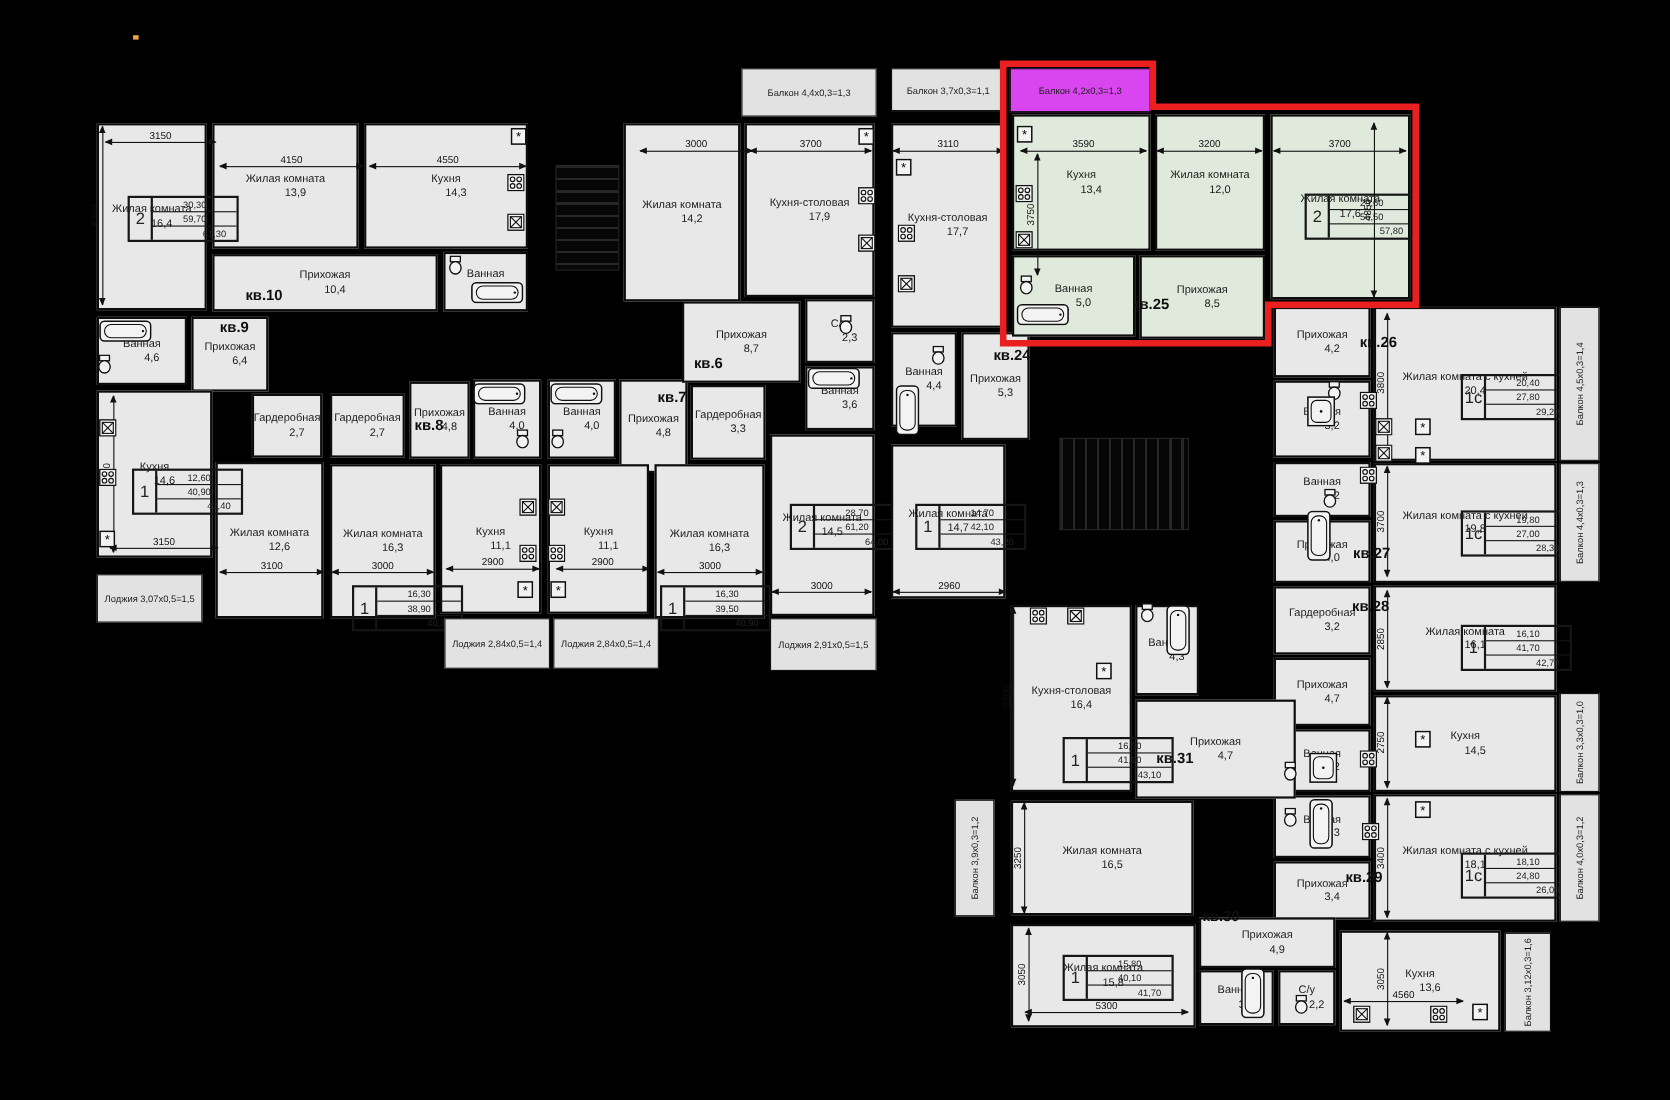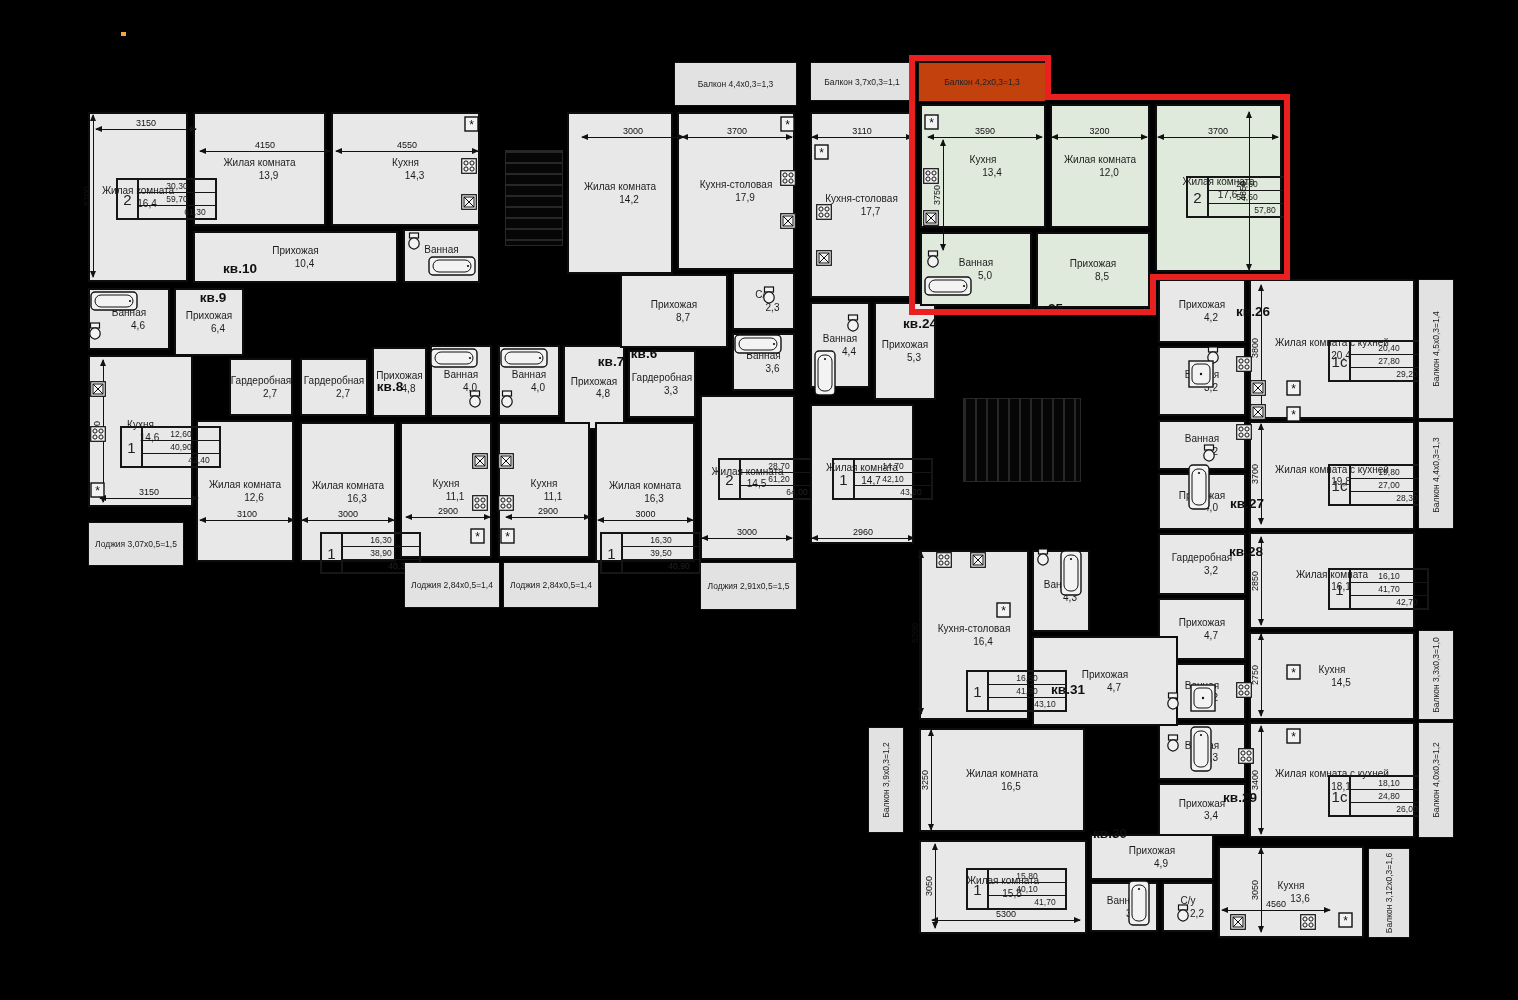--- a/index.html
+++ b/index.html
@@ -15,21 +15,21 @@
         transform:translate(-50%,-50%);white-space:nowrap;}
   .spec{position:absolute;display:flex;border:2px solid #161616;background:transparent;}
   .spec-n{min-width:17px;display:flex;align-items:center;justify-content:center;
         font-size:15px;color:#222;border-right:2px solid #161616;padding:0 1px;}
   .spec-vals{display:flex;flex-direction:column;}
   .spec-vals div{font-size:8.5px;color:#222;padding:1px 4px;border-bottom:1.5px solid #161616;
         text-align:center;min-width:32px;}
   .spec-vals div:last-child{border-bottom:none;padding-left:40px;}
   .balcony{position:absolute;background:#e2e2e2;border:1.5px solid #101010;box-sizing:border-box;
         display:flex;align-items:center;justify-content:center;}
-  .balcony.hl{background:#c2410c;}
+  .balcony.hl{background:#d946ef;}
   .balcony span{font-size:8.5px;color:#222;white-space:nowrap;}
   .balcony.v span{transform:rotate(-90deg);}
   .dim{position:absolute;display:flex;flex-direction:column;align-items:center;}
   .dim .txt{font-size:9px;color:#111;}
   .dim .bar{position:relative;width:100%;height:1.2px;background:#111;margin-top:1px;}
   .dim .bar::before{content:"";position:absolute;left:-1px;top:-3.5px;
         border-right:7px solid #111;border-top:3.5px solid transparent;border-bottom:3.5px solid transparent;}
   .dim .bar::after{content:"";position:absolute;right:-1px;top:-3.5px;
         border-left:7px solid #111;border-top:3.5px solid transparent;border-bottom:3.5px solid transparent;}
   .dim.vert{transform:rotate(-90deg) translateX(-100%);transform-origin:0 0;}
@@ -177,21 +177,21 @@
       <span class="rarea">2,3</span>
     </div>
     <div class="room" style="left: 732px; top: 333px; width: 63px; height: 58px;">
       <span class="rname">Ванная</span>
       <span class="rarea">3,6</span>
     </div>
     <div class="room" style="left: 700px; top: 395px; width: 95px; height: 165px;">
       <span class="rname">Жилая комната</span>
       <span class="rarea">14,5</span>
     </div>
-    <div class="apt-label" style="left: 644px; top: 330px; margin-top: 23px;">кв.6</div>
+    <div class="apt-label" style="left: 644px; top: 330px;">кв.6</div>
     <div class="spec" style="left: 718px; top: 458px;">
       <div class="spec-n">2</div>
       <div class="spec-vals">
         <div>28,70</div>
         <div>61,20</div>
         <div>64,00</div>
       </div>
     </div>
     <div class="room" style="left: 810px; top: 112px; width: 103px; height: 186px;">
       <span class="rname">Кухня-столовая</span>
@@ -231,21 +231,21 @@
       <span class="rarea">17,6</span>
     </div>
     <div class="room hl" style="left: 920px; top: 232px; width: 112px; height: 74px;">
       <span class="rname">Ванная</span>
       <span class="rarea">5,0</span>
     </div>
     <div class="room hl" style="left: 1036px; top: 232px; width: 114px; height: 76px;">
       <span class="rname">Прихожая</span>
       <span class="rarea">8,5</span>
     </div>
-    <div class="apt-label" style="left: 1046px; top: 308px; text-decoration: underline;">кв.25</div>
+    <div class="apt-label" style="left: 1046px; top: 276px;">кв.25</div>
     <div class="spec" style="left: 1186px; top: 176px;">
       <div class="spec-n">2</div>
       <div class="spec-vals">
         <div>29,60</div>
         <div>56,50</div>
         <div>57,80</div>
       </div>
     </div>
     <div class="room" style="left: 1158px; top: 279px; width: 88px; height: 64px;">
       <span class="rname">Прихожая</span>

